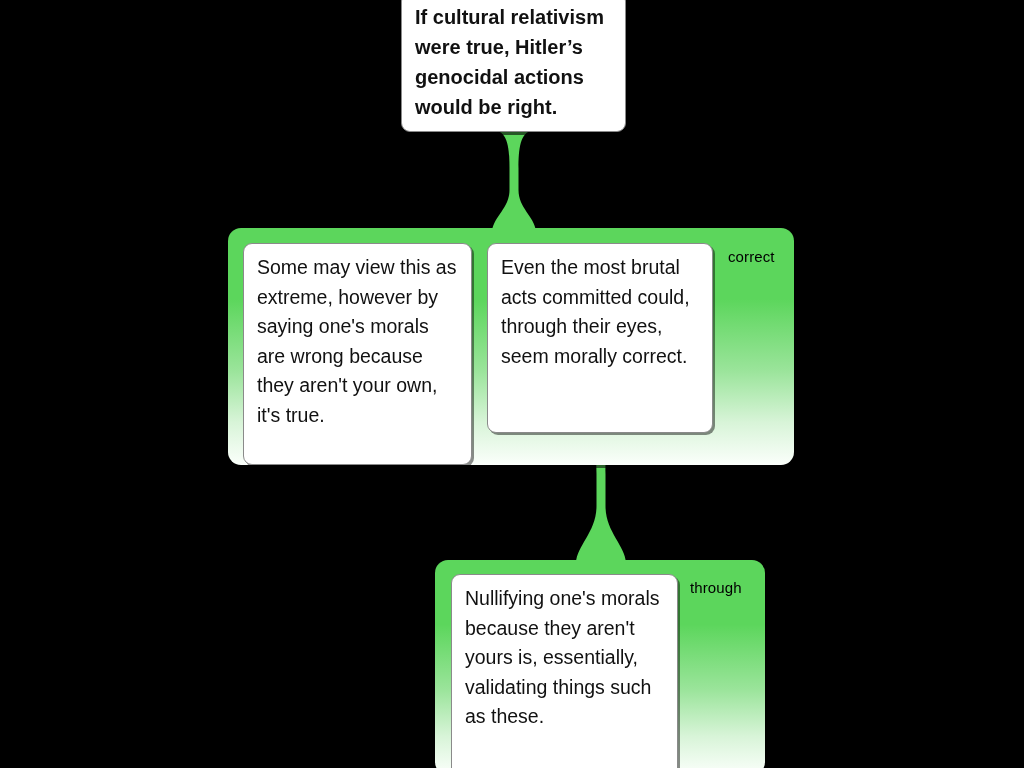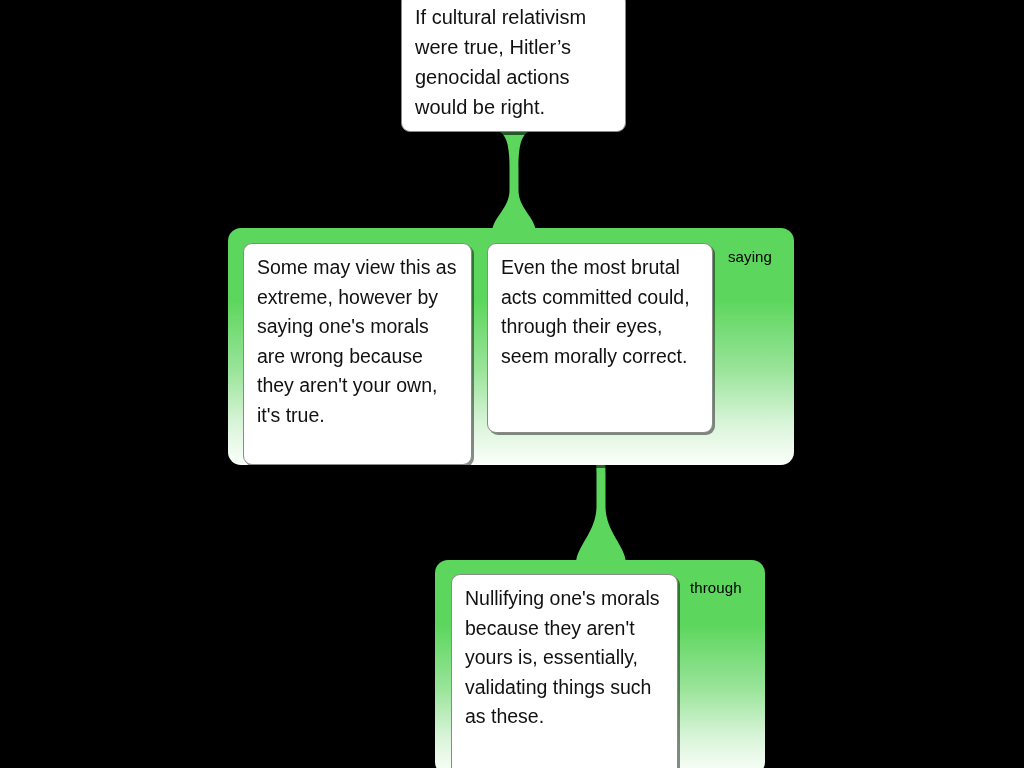--- a/index.html
+++ b/index.html
@@ -81,20 +81,21 @@
     right: 11px;
     top: 9px;
     font-size: 19.5px;
     line-height: 29.5px;
     color: #111111;
     white-space: pre-line;
   }
   .card.root .card-text {
     font-size: 20px;
     line-height: 30px;
+    font-weight: bold;
   }
 </style>
 </head>
 <body>
 
 <div id="canvas">
 
   <svg id="connectors" viewBox="0 0 1024 768" width="1024" height="768">
 
     <path fill="#5cd65c" d="M 495,131
@@ -118,21 +119,21 @@
              Z"></path>
   </svg>
 
   <div class="card root" style="left:401px; top:-8px; width:225px; height:140px;">
     <div class="card-text">If cultural relativism were true, Hitler’s genocidal actions would be right.</div>
   </div>
 
   <div class="group-panel" style="left:228px; top:228px; width:566px; height:237px;">
     <div class="panel-bg"></div>
   </div>
-  <div class="group-label" style="left:728px; top:248px;">saying</div>
+  <div class="group-label" style="left:728px; top:248px;">correct</div>
 
   <div class="card" style="left:243px; top:243px; width:229px; height:222px;">
     <div class="card-text">Some may view this as extreme, however by saying one's morals are wrong because they aren't your own, it's true.</div>
   </div>
 
   <div class="card" style="left:487px; top:243px; width:226px; height:190px;">
     <div class="card-text">Even the most brutal acts committed could, through their eyes, seem morally correct.</div>
   </div>
 
   <div class="group-panel" style="left:435px; top:560px; width:330px; height:215px;">

